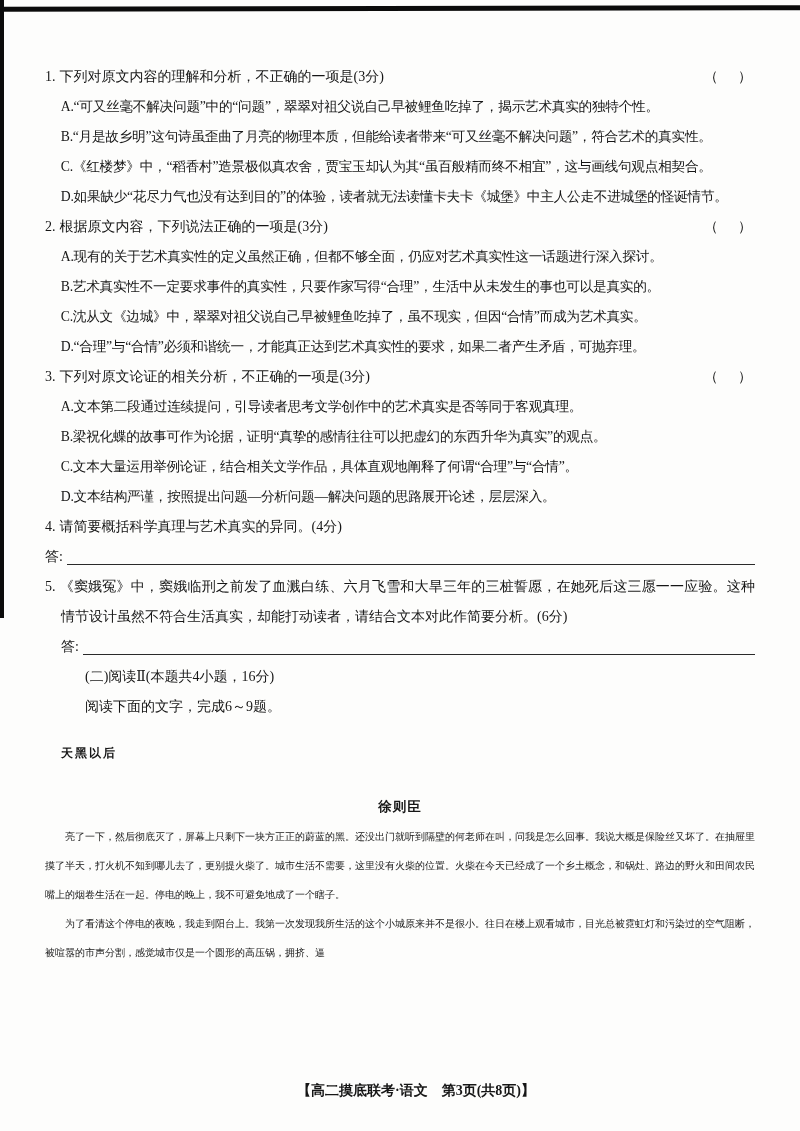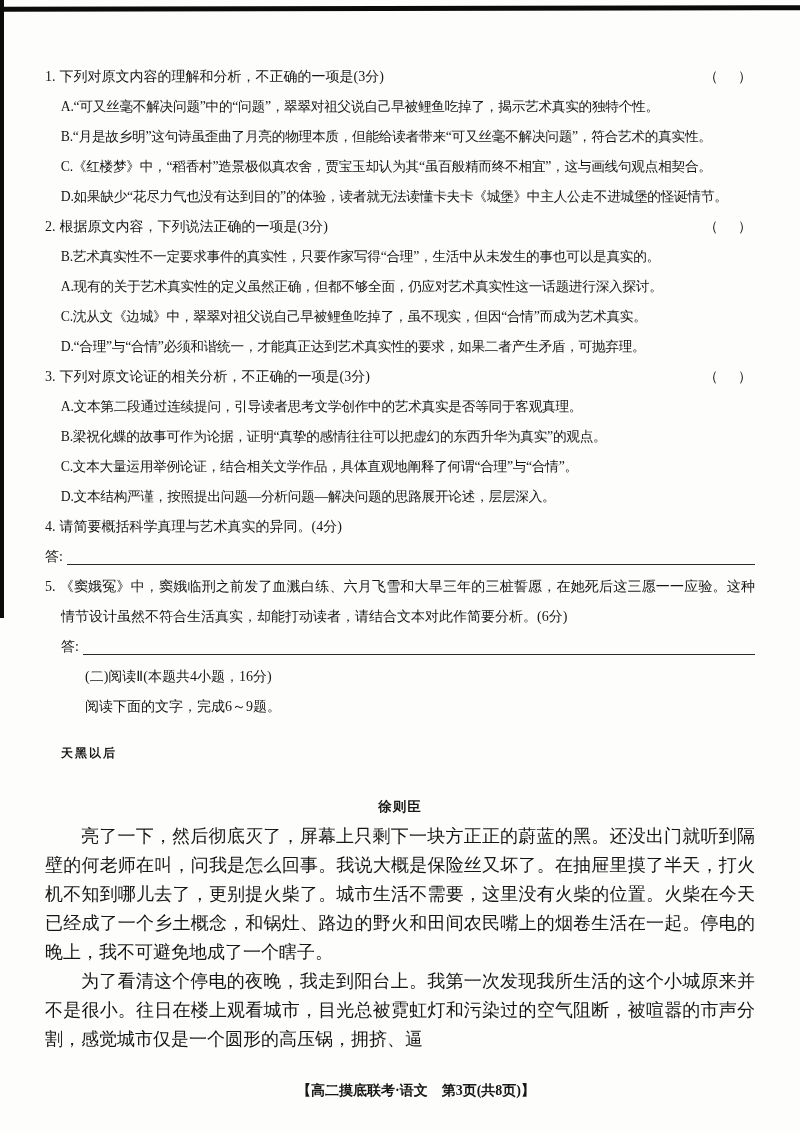--- a/index.html
+++ b/index.html
@@ -14,24 +14,24 @@
   .stem-row{display:flex;justify-content:space-between;}
   .stem{flex:1;}
   .qnum{margin-right:4px;}
   .bracket{flex:none;padding-left:8px;letter-spacing:3px;white-space:nowrap;}
   .option{padding-left:16px;text-indent:-0.2px;font-size:13.7px;letter-spacing:-0.3px;}
   .hang{padding-left:16px;text-indent:-16px;text-align:justify;}
   .answer-row{display:flex;}
   .answer-label{flex:none;}
   .answer-rule{flex:1;margin-left:4px;margin-bottom:7px;border-bottom:1.3px solid #2a2a2a;}
   .indent16{padding-left:16px;}
-  .sec-heading,.instruction{padding-left:40px;font-family:Liberation Serif, serif;}
+  .sec-heading,.instruction{padding-left:40px;}
   .passage-title{text-align:left;font-weight:bold;font-size:12px;letter-spacing:2px;margin:16px;line-height:30px;}
   .passage-author{text-align:center;font-weight:bold;font-size:13.5px;letter-spacing:1px;line-height:30px;margin-top:24px;}
-  .prose{margin:0;text-indent:2em;text-align:justify;line-height:29px;font-size:18px;}
+  .prose{margin:0;text-indent:2em;text-align:justify;line-height:29px;font-size:10px;}
   .underline{text-decoration:underline;text-underline-offset:3px;}
   .footer{position:absolute;left:0;right:0;top:1082px;text-align:center;font-weight:bold;font-size:14px;padding-left:32px;}
 </style>
 </head>
 <body>
 
 <div class="scan-top"></div>
 <div class="scan-left"></div>
 
 <div class="content">
@@ -45,22 +45,22 @@
     <div class="option">B.“月是故乡明”这句诗虽歪曲了月亮的物理本质，但能给读者带来“可又丝毫不解决问题”，符合艺术的真实性。</div>
     <div class="option">C.《红楼梦》中，“稻香村”造景极似真农舍，贾宝玉却认为其“虽百般精而终不相宜”，这与画线句观点相契合。</div>
     <div class="option">D.如果缺少“花尽力气也没有达到目的”的体验，读者就无法读懂卡夫卡《城堡》中主人公走不进城堡的怪诞情节。</div>
   </section>
 
   <section>
     <div class="stem-row">
       <div class="stem"><span class="qnum">2.</span><span>根据原文内容，下列说法正确的一项是(3分)</span></div>
       <div class="bracket">（　）</div>
     </div>
+    <div class="option">A.现有的关于艺术真实性的定义虽然正确，但都不够全面，仍应对艺术真实性这一话题进行深入探讨。</div>
     <div class="option">B.艺术真实性不一定要求事件的真实性，只要作家写得“合理”，生活中从未发生的事也可以是真实的。</div>
-    <div class="option">A.现有的关于艺术真实性的定义虽然正确，但都不够全面，仍应对艺术真实性这一话题进行深入探讨。</div>
     <div class="option">C.沈从文《边城》中，翠翠对祖父说自己早被鲤鱼吃掉了，虽不现实，但因“合情”而成为艺术真实。</div>
     <div class="option">D.“合理”与“合情”必须和谐统一，才能真正达到艺术真实性的要求，如果二者产生矛盾，可抛弃理。</div>
   </section>
 
   <section>
     <div class="stem-row">
       <div class="stem"><span class="qnum">3.</span><span>下列对原文论证的相关分析，不正确的一项是(3分)</span></div>
       <div class="bracket">（　）</div>
     </div>
     <div class="option">A.文本第二段通过连续提问，引导读者思考文学创作中的艺术真实是否等同于客观真理。</div>

